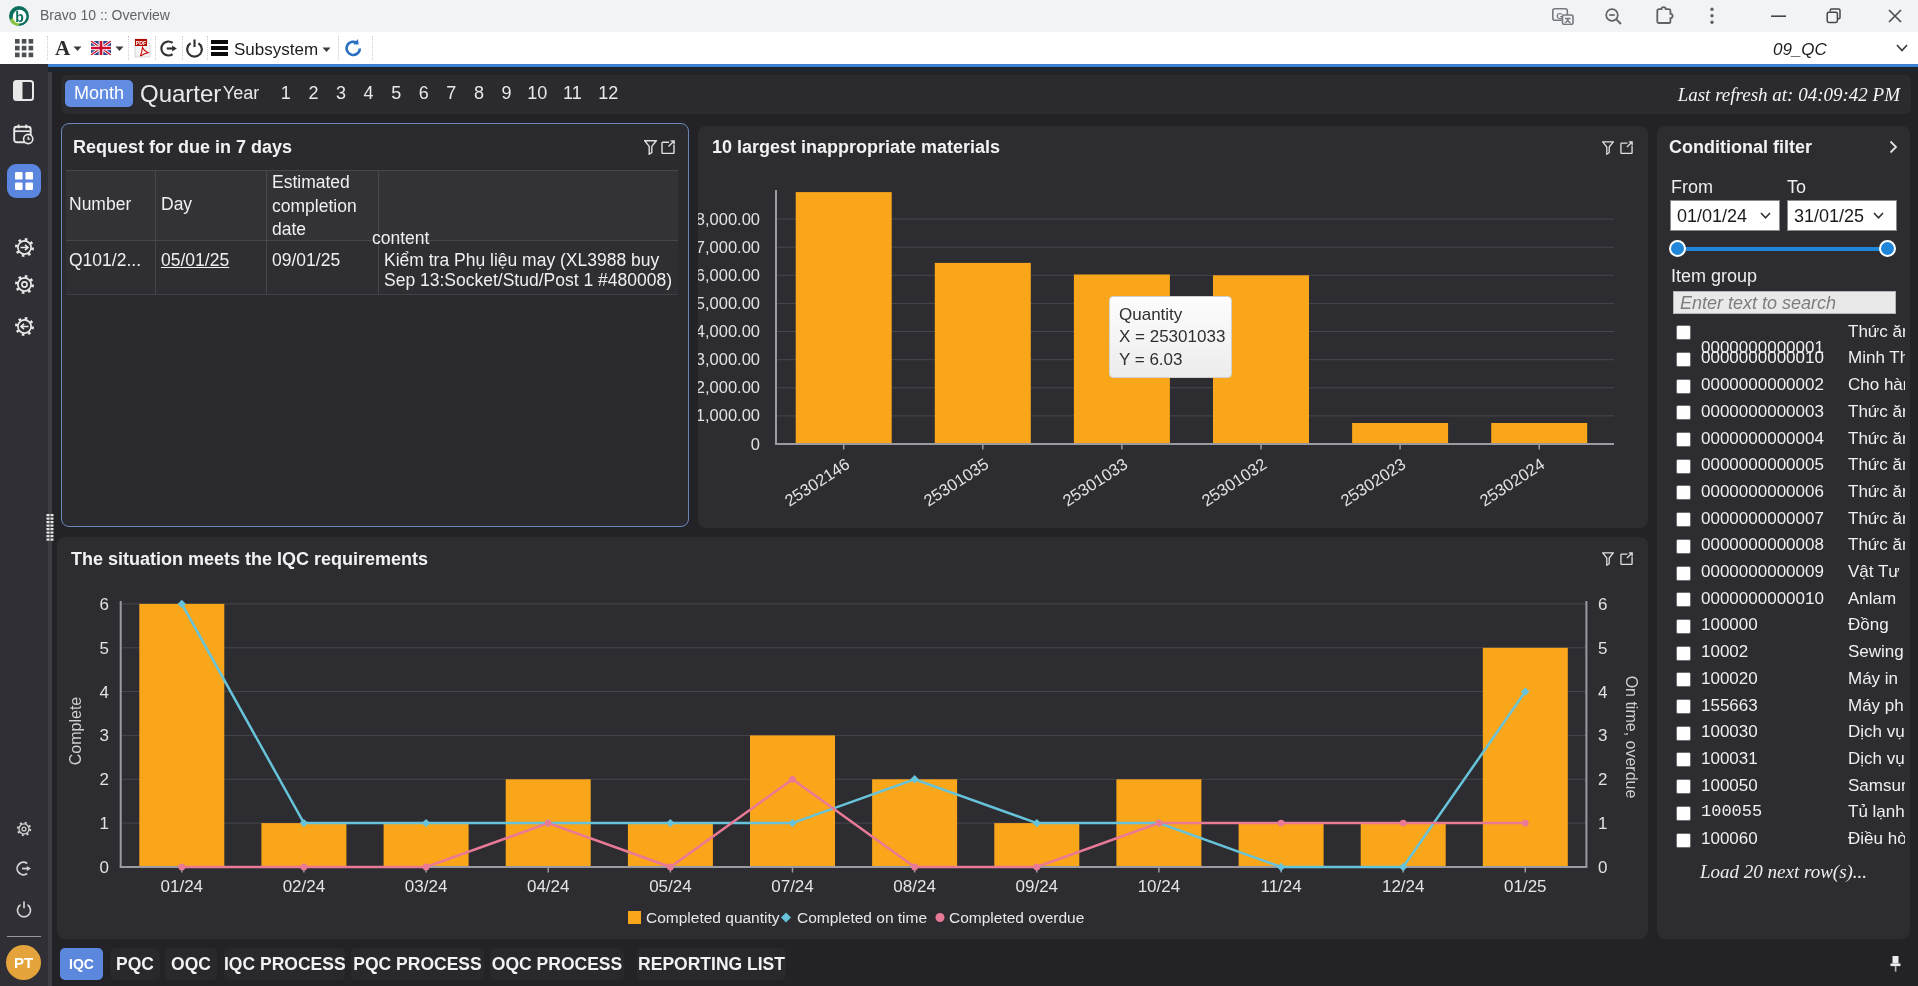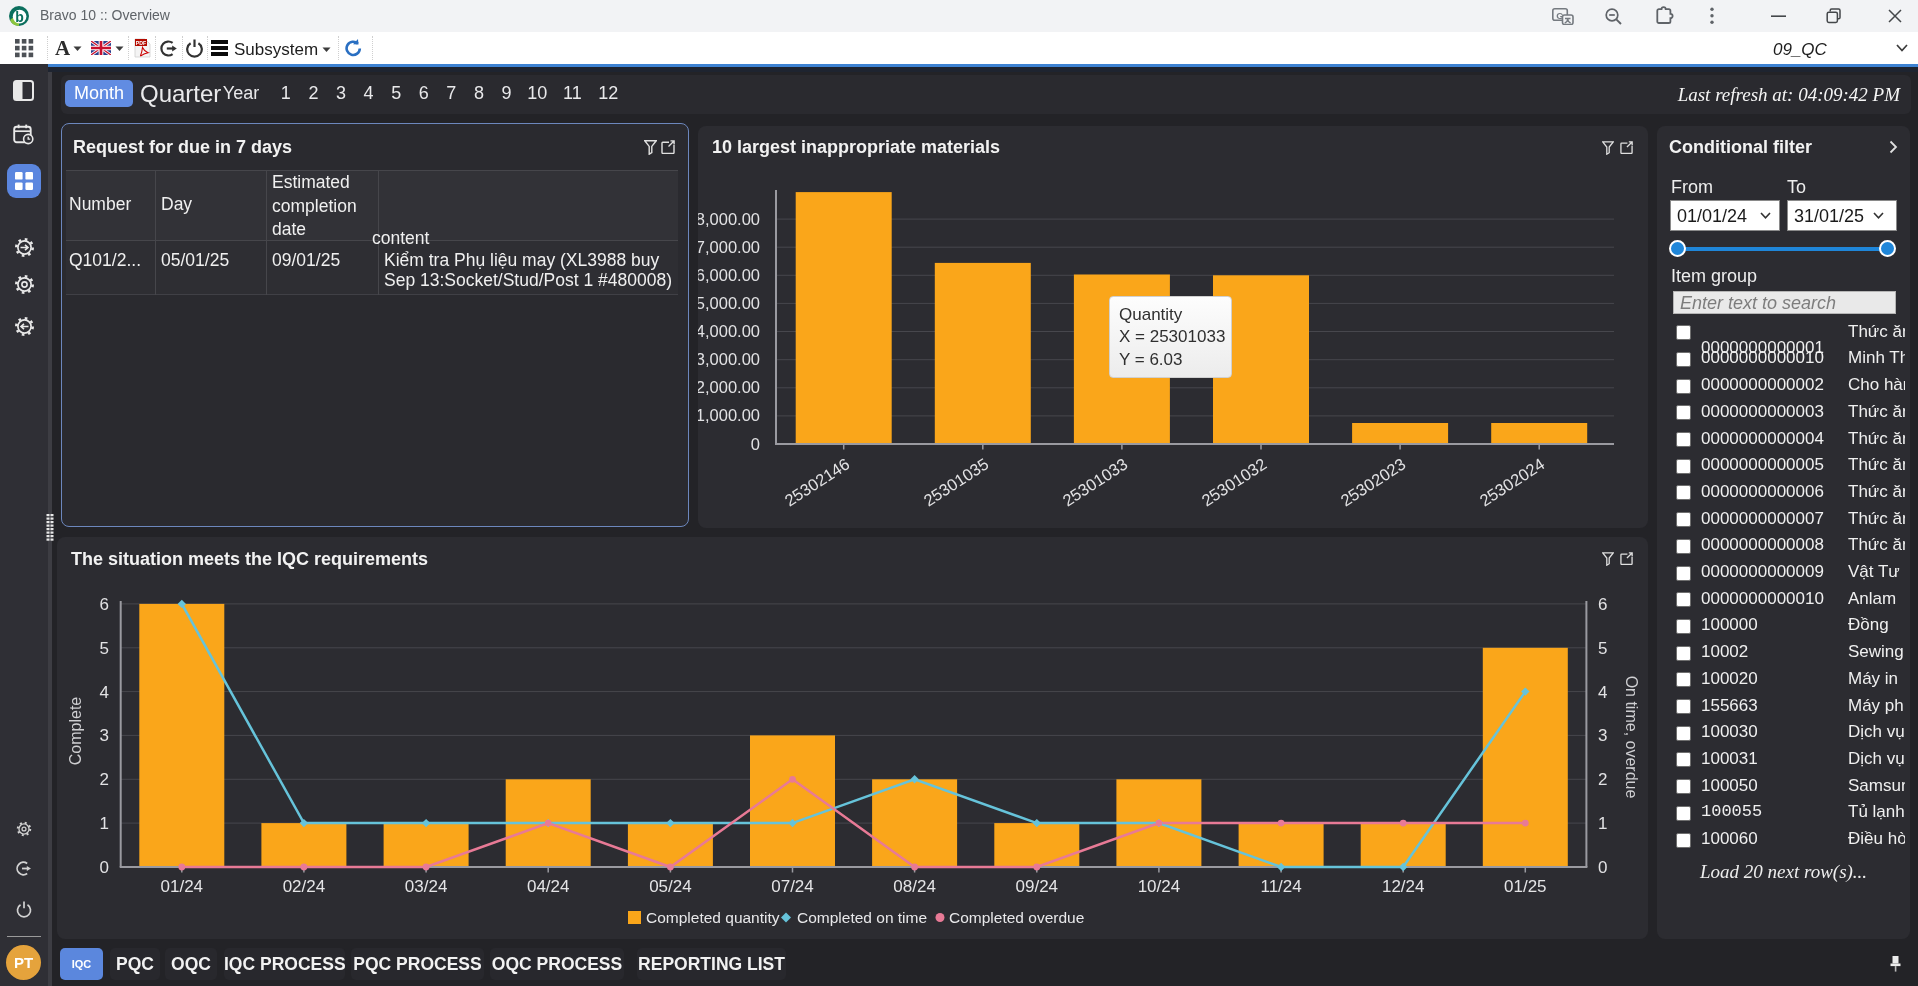--- a/index.html
+++ b/index.html
@@ -224,21 +224,21 @@
  <div class="abs" style="left:0;top:0;width:612px;height:71px;background:#323237;border-top:1px solid #46464b;border-bottom:1px solid #46464b;"></div>
  <div class="abs" style="left:0;top:71px;width:612px;height:54px;background:#2e2e33;border-bottom:1px solid #404046;"></div>
  <div class="abs" style="left:89px;top:0;width:1px;height:125px;background:#46464b;"></div>
  <div class="abs" style="left:200px;top:0;width:1px;height:125px;background:#46464b;"></div>
  <div class="abs" style="left:312px;top:0;width:1px;height:125px;background:#46464b;"></div>
  <div class="abs" style="left:3px;top:24px;">Number</div>
  <div class="abs" style="left:95px;top:24px;">Day</div>
  <div class="abs" style="left:206px;top:1px;line-height:23.5px;">Estimated<br>completion<br>date</div>
  <div class="abs" style="left:306px;top:24px;margin-top:34px;">content</div>
  <div class="abs" style="left:3px;top:80px;">Q101/2...</div>
- <div class="abs" style="left:95px;top:80px;">05/01/25</div>
+ <div class="abs" style="left:95px;top:80px;text-decoration:underline;">05/01/25</div>
  <div class="abs" style="left:206px;top:80px;">09/01/25</div>
  <div class="abs" style="left:318px;top:80px;width:294px;line-height:20px;">Kiểm tra Phụ liệu may (XL3988 buy Sep 13:Socket/Stud/Post 1 #480008)</div>
 </div>
 
 <div class="abs panel" style="left:698px;top:126px;width:950px;height:402px;"></div>
 <div class="abs ptitle" style="left:712px;top:137px;">10 largest inappropriate materials</div>
 <svg class="abs" style="left:1602px;top:141px" width="12" height="14" viewBox="0 0 13 15">
  <path d="M0.8 0.8 h11.4 l-4.4 5.6 v6.2 l-2.6 1.6 v-7.8 Z" fill="none" stroke="#e0e0e0" stroke-width="1.4"></path>
 </svg>
 <svg class="abs" style="left:1620px;top:141px" width="13" height="13" viewBox="0 0 14 14">
@@ -495,21 +495,21 @@
       <text x="1468.3" y="355">01/25</text>
     </g>
 <rect x="571" y="374" width="13" height="13" fill="#faa61a"></rect>
     <text x="589" y="386" font-size="15.5" fill="#e8e8ea">Completed quantity</text>
     <path d="M729 375.5 L734 380.5 L729 385.5 L724 380.5 Z" fill="#66c3da"></path>
     <text x="740" y="386" font-size="15.5" fill="#e8e8ea">Completed on time</text>
     <circle cx="883" cy="380.5" r="4.5" fill="#e87a96"></circle>
     <text x="892" y="386" font-size="15.5" fill="#e8e8ea">Completed overdue</text>
 </svg>
 
-<div class="abs" style="left:60px;top:948px;width:43px;height:32px;background:#5b87dd;border-radius:5px;color:#fff;font-size:11px;font-weight:bold;text-align:center;line-height:32px;">IQC</div>
+<div class="abs" style="left:60px;top:948px;width:43px;height:32px;background:#5b87dd;border-radius:5px;color:#fff;font-size:14px;font-weight:bold;text-align:center;line-height:32px;">IQC</div>
 <div class="abs" style="left:110px;top:948px;width:50px;height:32px;background:#28282d;border-radius:5px;color:#f2f2f2;font-size:17.5px;font-weight:bold;text-align:center;line-height:32px;">PQC</div>
 <div class="abs" style="left:165px;top:948px;width:52px;height:32px;background:#28282d;border-radius:5px;color:#f2f2f2;font-size:17.5px;font-weight:bold;text-align:center;line-height:32px;">OQC</div>
 <div class="abs" style="left:224px;top:948px;width:121px;height:32px;background:#28282d;border-radius:5px;color:#f2f2f2;font-size:17.5px;font-weight:bold;text-align:center;line-height:32px;white-space:nowrap;overflow:hidden;">IQC PROCESS</div>
 <div class="abs" style="left:351px;top:948px;width:133px;height:32px;background:#28282d;border-radius:5px;color:#f2f2f2;font-size:17.5px;font-weight:bold;text-align:center;line-height:32px;white-space:nowrap;overflow:hidden;">PQC PROCESS</div>
 <div class="abs" style="left:490px;top:948px;width:134px;height:32px;background:#28282d;border-radius:5px;color:#f2f2f2;font-size:17.5px;font-weight:bold;text-align:center;line-height:32px;white-space:nowrap;overflow:hidden;">OQC PROCESS</div>
 <div class="abs" style="left:637px;top:948px;width:149px;height:32px;background:#28282d;border-radius:5px;color:#f2f2f2;font-size:17.5px;font-weight:bold;text-align:center;line-height:32px;white-space:nowrap;overflow:hidden;">REPORTING LIST</div>
 <svg class="abs" style="left:1889px;top:955px" width="13" height="18" viewBox="0 0 13 18">
  <path d="M3.5 1 h6 v7.5 h-6 Z" fill="#ececec"></path>
  <rect x="1.5" y="8.5" width="10" height="2.6" fill="#ececec"></rect>
  <rect x="5.8" y="11.1" width="1.6" height="5.5" fill="#b9b9b9"></rect>

